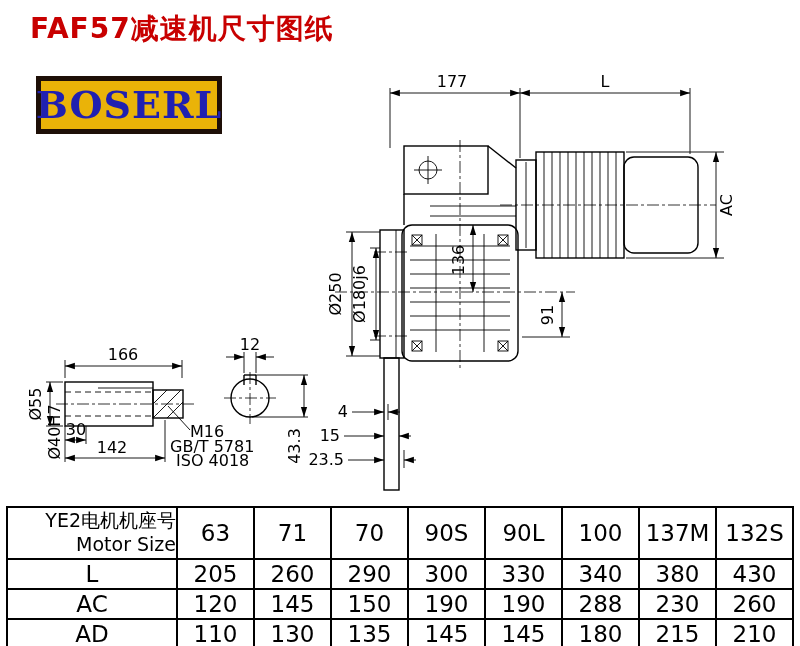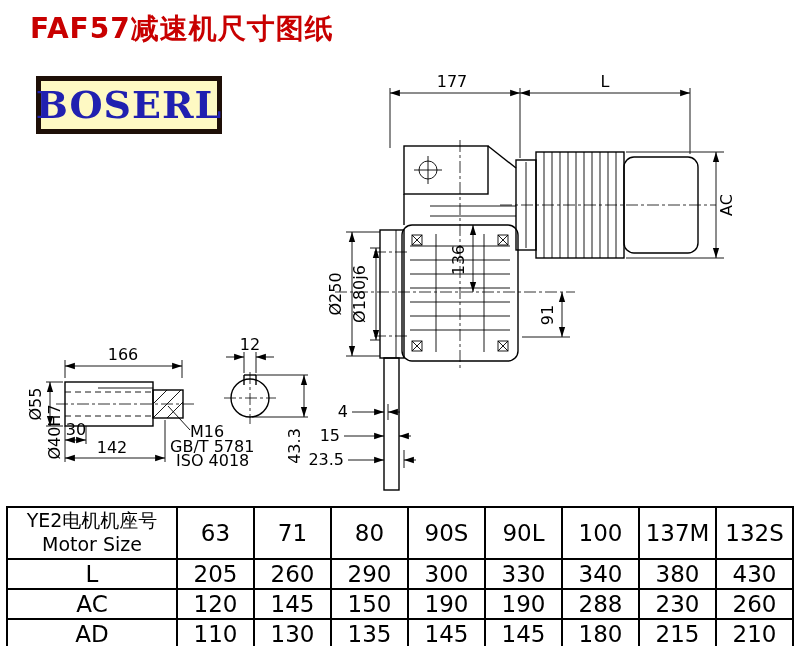--- a/index.html
+++ b/index.html
@@ -1,36 +1,36 @@
 <!DOCTYPE html>
 <html><head>
 <meta charset="utf-8">
 <style>
   html,body{margin:0;padding:0;background:#fff;}
   .canvas{position:relative;width:800px;height:646px;background:#fff;overflow:hidden;
           font-family:"DejaVu Sans",sans-serif;}
   .page-title{position:absolute;left:30px;top:10px;font-size:28px;font-weight:bold;
               color:#c80000;letter-spacing:1px;white-space:nowrap;}
   .logo-box{position:absolute;left:36px;top:76px;width:176px;height:48px;border:5px solid #1e0f07;
-            background:#fef9c3;display:flex;align-items:center;justify-content:center;}
+            background:#eab308;display:flex;align-items:center;justify-content:center;}
   .logo-box span{font-family:"DejaVu Serif",serif;font-weight:bold;font-size:38px;
                  color:#2020b0;letter-spacing:1px;line-height:1;}
   svg.drawing{position:absolute;left:0;top:0;}
   .ln{stroke:#000;stroke-width:1.4;fill:none;}
   .thin{stroke:#000;stroke-width:0.9;fill:none;}
   .cl{stroke:#000;stroke-width:0.8;fill:none;stroke-dasharray:12 3 3 3;}
   .hid{stroke:#000;stroke-width:0.9;fill:none;stroke-dasharray:6 4;}
   .dim{stroke:#000;stroke-width:0.9;fill:none;}
   text.dtxt{font-family:"DejaVu Sans",sans-serif;font-size:16px;fill:#000;stroke:none;}
   .dim-table{position:absolute;left:6px;top:506px;width:788px;border-collapse:collapse;
              table-layout:fixed;background:#fff;}
   .dim-table td{border:2px solid #000;text-align:center;vertical-align:middle;
                 font-size:23px;color:#000;padding:0;height:28px;
                 font-family:"DejaVu Sans",sans-serif;}
-  .dim-table td.hdr{height:50px;font-size:19px;line-height:1.25;}
+  .dim-table td.hdr{height:50px;font-size:19px;line-height:1.25;text-align:right;}
 </style>
 </head>
 <body>
 
 <div class="canvas">
 
   <div class="page-title">FAF57减速机尺寸图纸</div>
 
   <div class="logo-box">
     <span>BOSERL</span>
@@ -224,21 +224,21 @@
         <col>
     </colgroup>
     <tbody>
       <tr>
         <td class="hdr">
           <div>YE2电机机座号</div>
           <div>Motor Size</div>
         </td>
         <td>63</td>
         <td>71</td>
-        <td>80</td>
+        <td>70</td>
         <td>90S</td>
         <td>90L</td>
         <td>100</td>
         <td>137M</td>
         <td>132S</td>
       </tr>
       <tr>
         <td>L</td>
         <td>205</td>
         <td>260</td>

